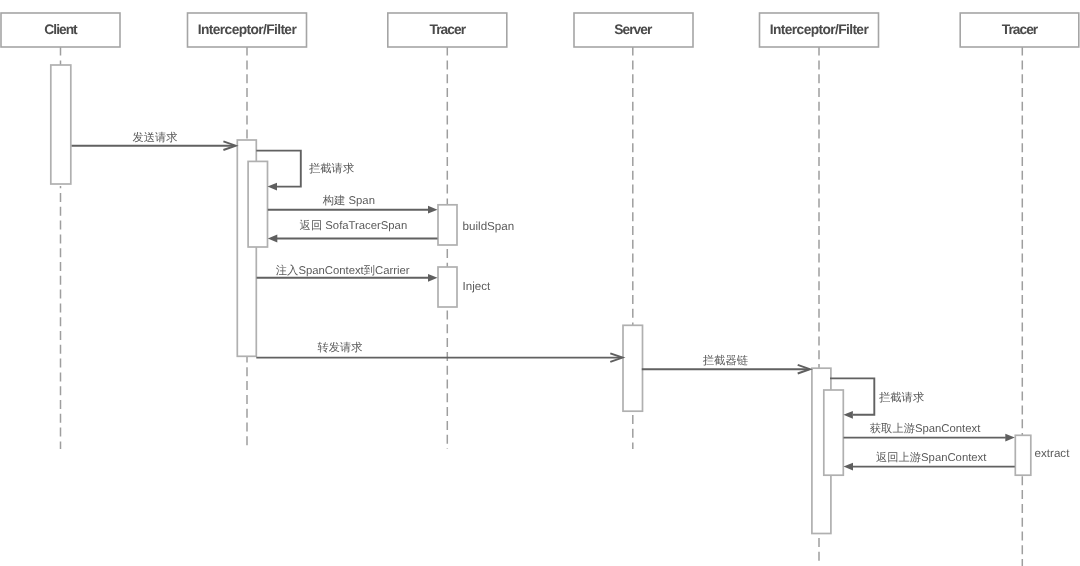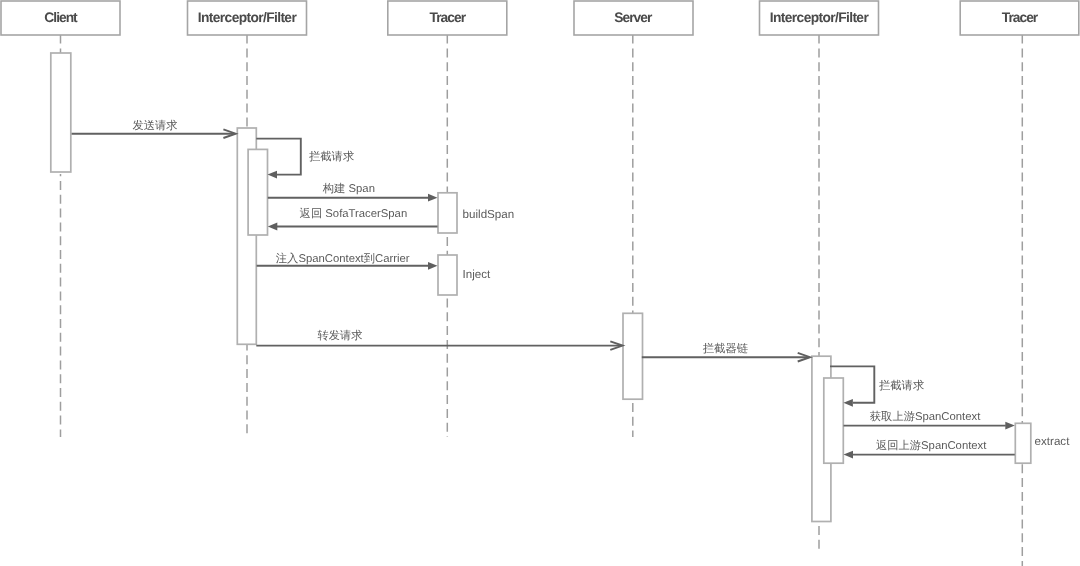--- a/index.html
+++ b/index.html
@@ -1,18 +1,18 @@
 <!DOCTYPE html>
 <html><head>
 <meta charset="utf-8">
 <title>Sequence Diagram</title>
 <style>
   html,body{margin:0;padding:0;background:#ffffff;-webkit-font-smoothing:antialiased;text-rendering:geometricPrecision;}
   body{width:1080px;height:566px;overflow:hidden;font-family:"Liberation Sans",sans-serif;}
-  #diagram{position:relative;width:1080px;height:410px;transform:translateZ(0);}
+  #diagram{position:relative;width:1080px;height:410px;transform:translateZ(0);margin-top:12px;}
   svg{display:block;}
   .plabel{font-family:"Liberation Sans",sans-serif;font-size:13.8px;font-weight:bold;letter-spacing:-1.0px;fill:#4a4a4a;}
   .plabel.wide{letter-spacing:-0.63px;}
   .msg{font-family:"Liberation Sans",sans-serif;font-size:11.3px;fill:#5a5a5a;}
   .note{font-family:"Liberation Sans",sans-serif;font-size:11.6px;fill:#5a5a5a;}
   .pbox{fill:#ffffff;stroke:#a5a5a5;stroke-width:1.6;}
   .lifeline{stroke:#9e9e9e;stroke-width:1.5;stroke-dasharray:9 4.8;}
   .act{fill:#ffffff;stroke:#b0b0b0;stroke-width:1.7;}
   .mline{stroke:#616161;stroke-width:1.9;fill:none;}
   .arrowhead{fill:#5f5f5f;}

